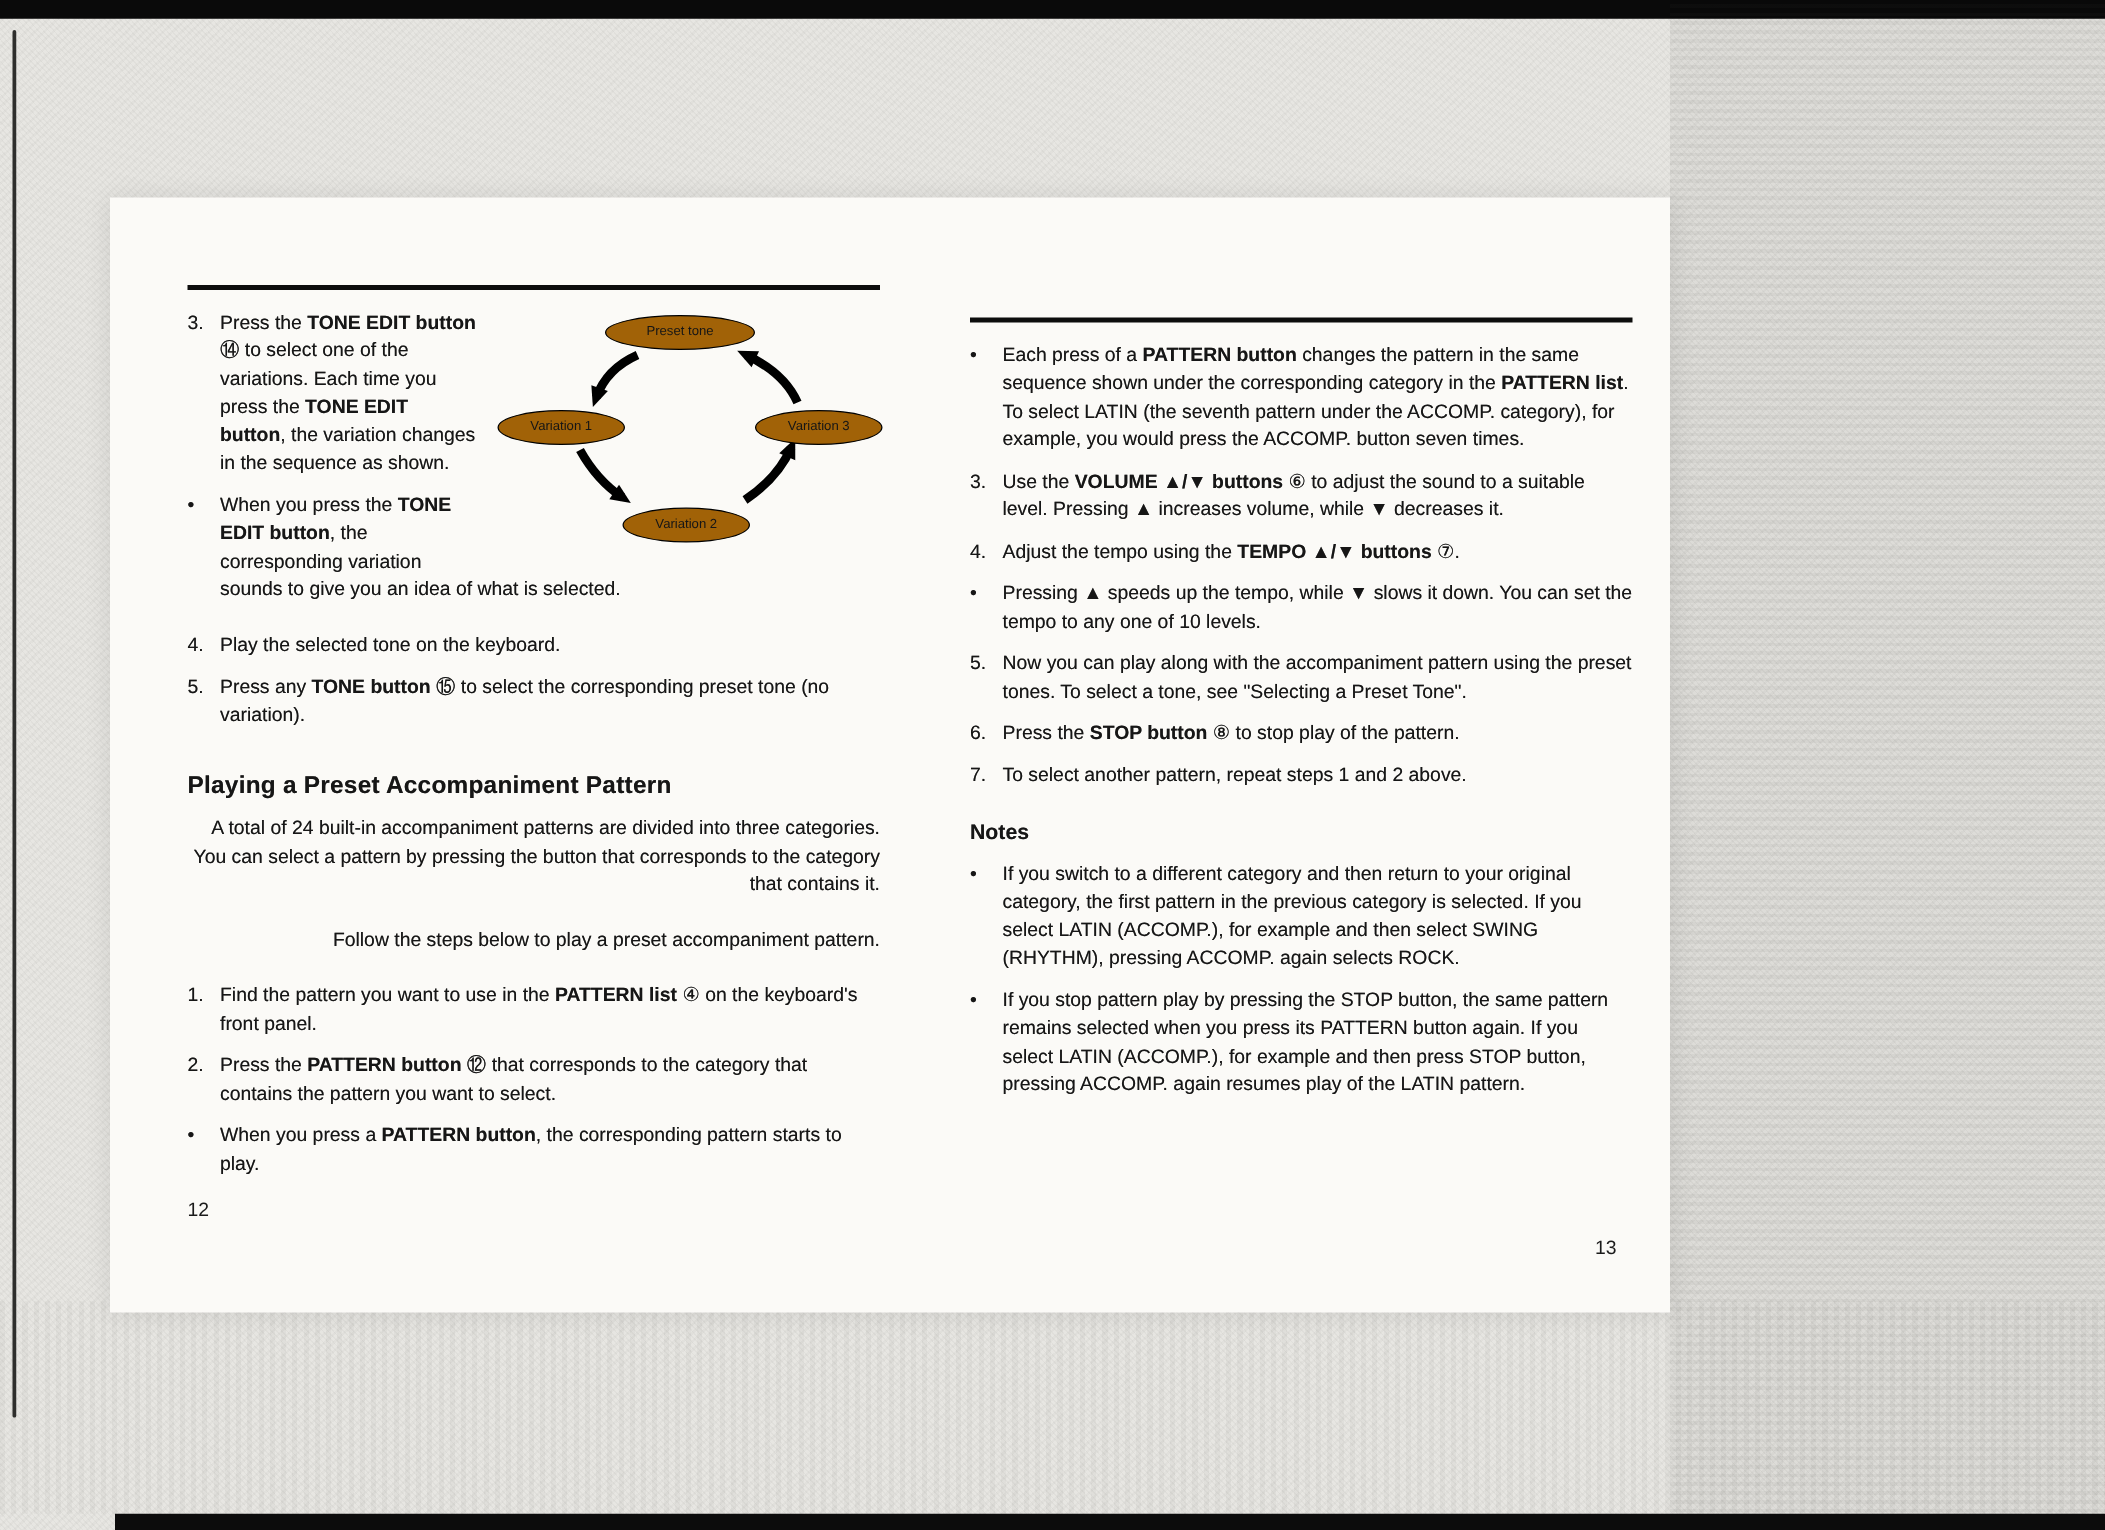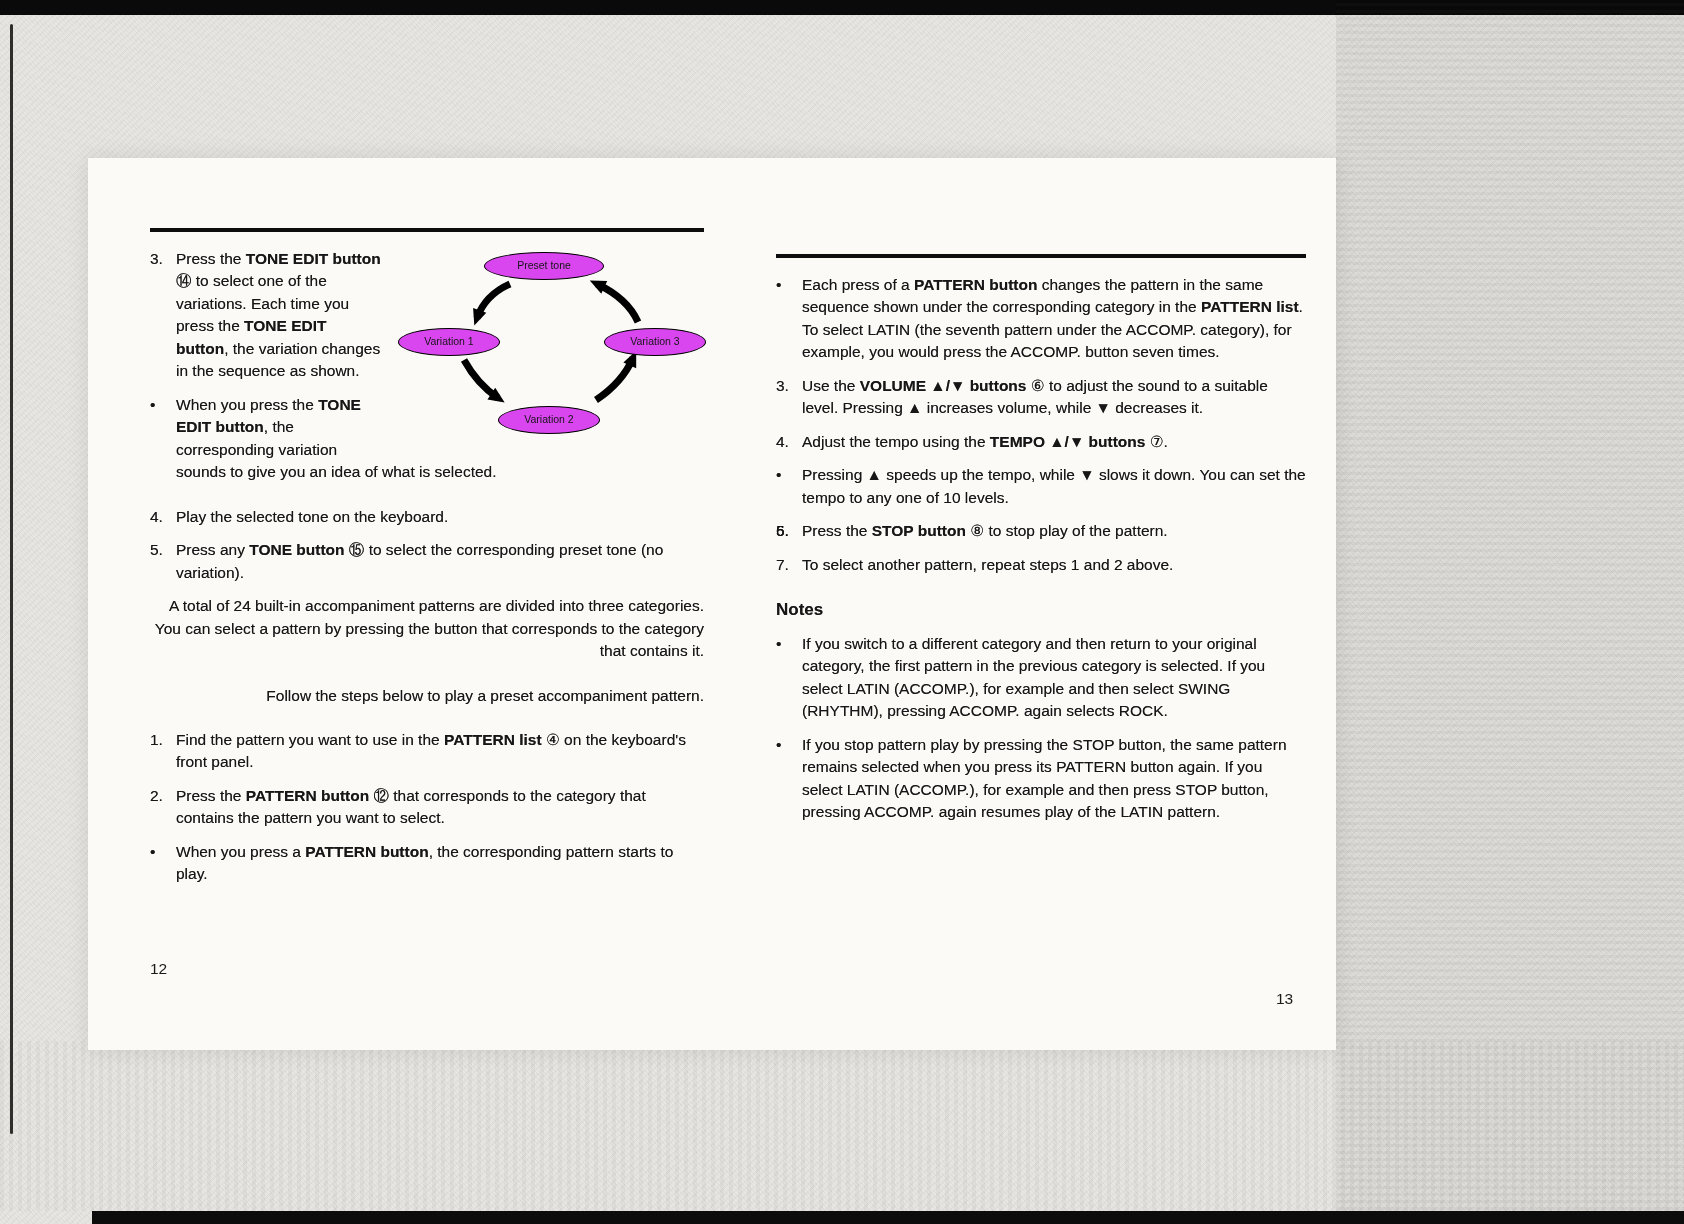--- a/index.html
+++ b/index.html
@@ -40,21 +40,21 @@
   h3.notes { font-size:17px; font-weight:bold; margin:22px 0 10px 0; }
   .pagenum { position:absolute; font-size:15.5px; color:#1a1a1a;text-align:right; }
   .pn-left  { left:62px;   top:802px; }
   .pn-right { left:1188px; top:832px; }
 
   .diagram { float:right; width:306px; height:186px; margin:2px 0 10px 16px; position:relative; }
   .diagram svg { position:absolute; left:0; top:0; }
   .oval {
     position:absolute; border:1.6px solid #000; border-radius:50%;
     display:flex; align-items:center; justify-content:center;
-    font-size:10.5px; background:#d946ef; text-shadow:none;
+    font-size:10.5px; background:#a16207; text-shadow:none;
   }
   .oval-top    { left:86px;  top:2px;   width:118px; height:26px; }
   .oval-left   { left:0px;   top:78px;  width:100px; height:26px; }
   .oval-right  { left:206px; top:78px;  width:100px; height:26px; }
   .oval-bottom { left:100px; top:156px; width:100px; height:26px; }
 </style>
 </head>
 <body>
 
 <div class="topbar"></div>
@@ -98,20 +98,21 @@
     <div class="block step gap-top">
       <span class="marker">4.</span>
       <span>Play the selected tone on the keyboard.</span>
     </div>
 
     <div class="block step">
       <span class="marker">5.</span>
       <span>Press any <b>TONE button</b> ⑮ to select the corresponding preset tone (no variation).</span>
     </div>
 
+    <h2 class="section">Playing a Preset Accompaniment Pattern</h2>
 
     <div class="block para">
       <span>A total of 24 built-in accompaniment patterns are divided into three categories. You can select a pattern by pressing the button that corresponds to the category that contains it.</span>
     </div>
 
     <div class="block para gap-top">
       <span>Follow the steps below to play a preset accompaniment pattern.</span>
     </div>
 
     <div class="block step gap-top">
@@ -148,20 +149,21 @@
       <span>Adjust the tempo using the <b>TEMPO ▲/▼ buttons</b> ⑦.</span>
     </div>
 
     <div class="block bullet">
       <span class="marker">•</span>
       <span>Pressing ▲ speeds up the tempo, while ▼ slows it down. You can set the tempo to any one of 10 levels.</span>
     </div>
 
     <div class="block step">
       <span class="marker">5.</span>
+      <span>Now you can play along with the accompaniment pattern using the preset tones. To select a tone, see "Selecting a Preset Tone".</span>
     </div>
 
     <div class="block step">
       <span class="marker">6.</span>
       <span>Press the <b>STOP button</b> ⑧ to stop play of the pattern.</span>
     </div>
 
     <div class="block step">
       <span class="marker">7.</span>
       <span>To select another pattern, repeat steps 1 and 2 above.</span>

